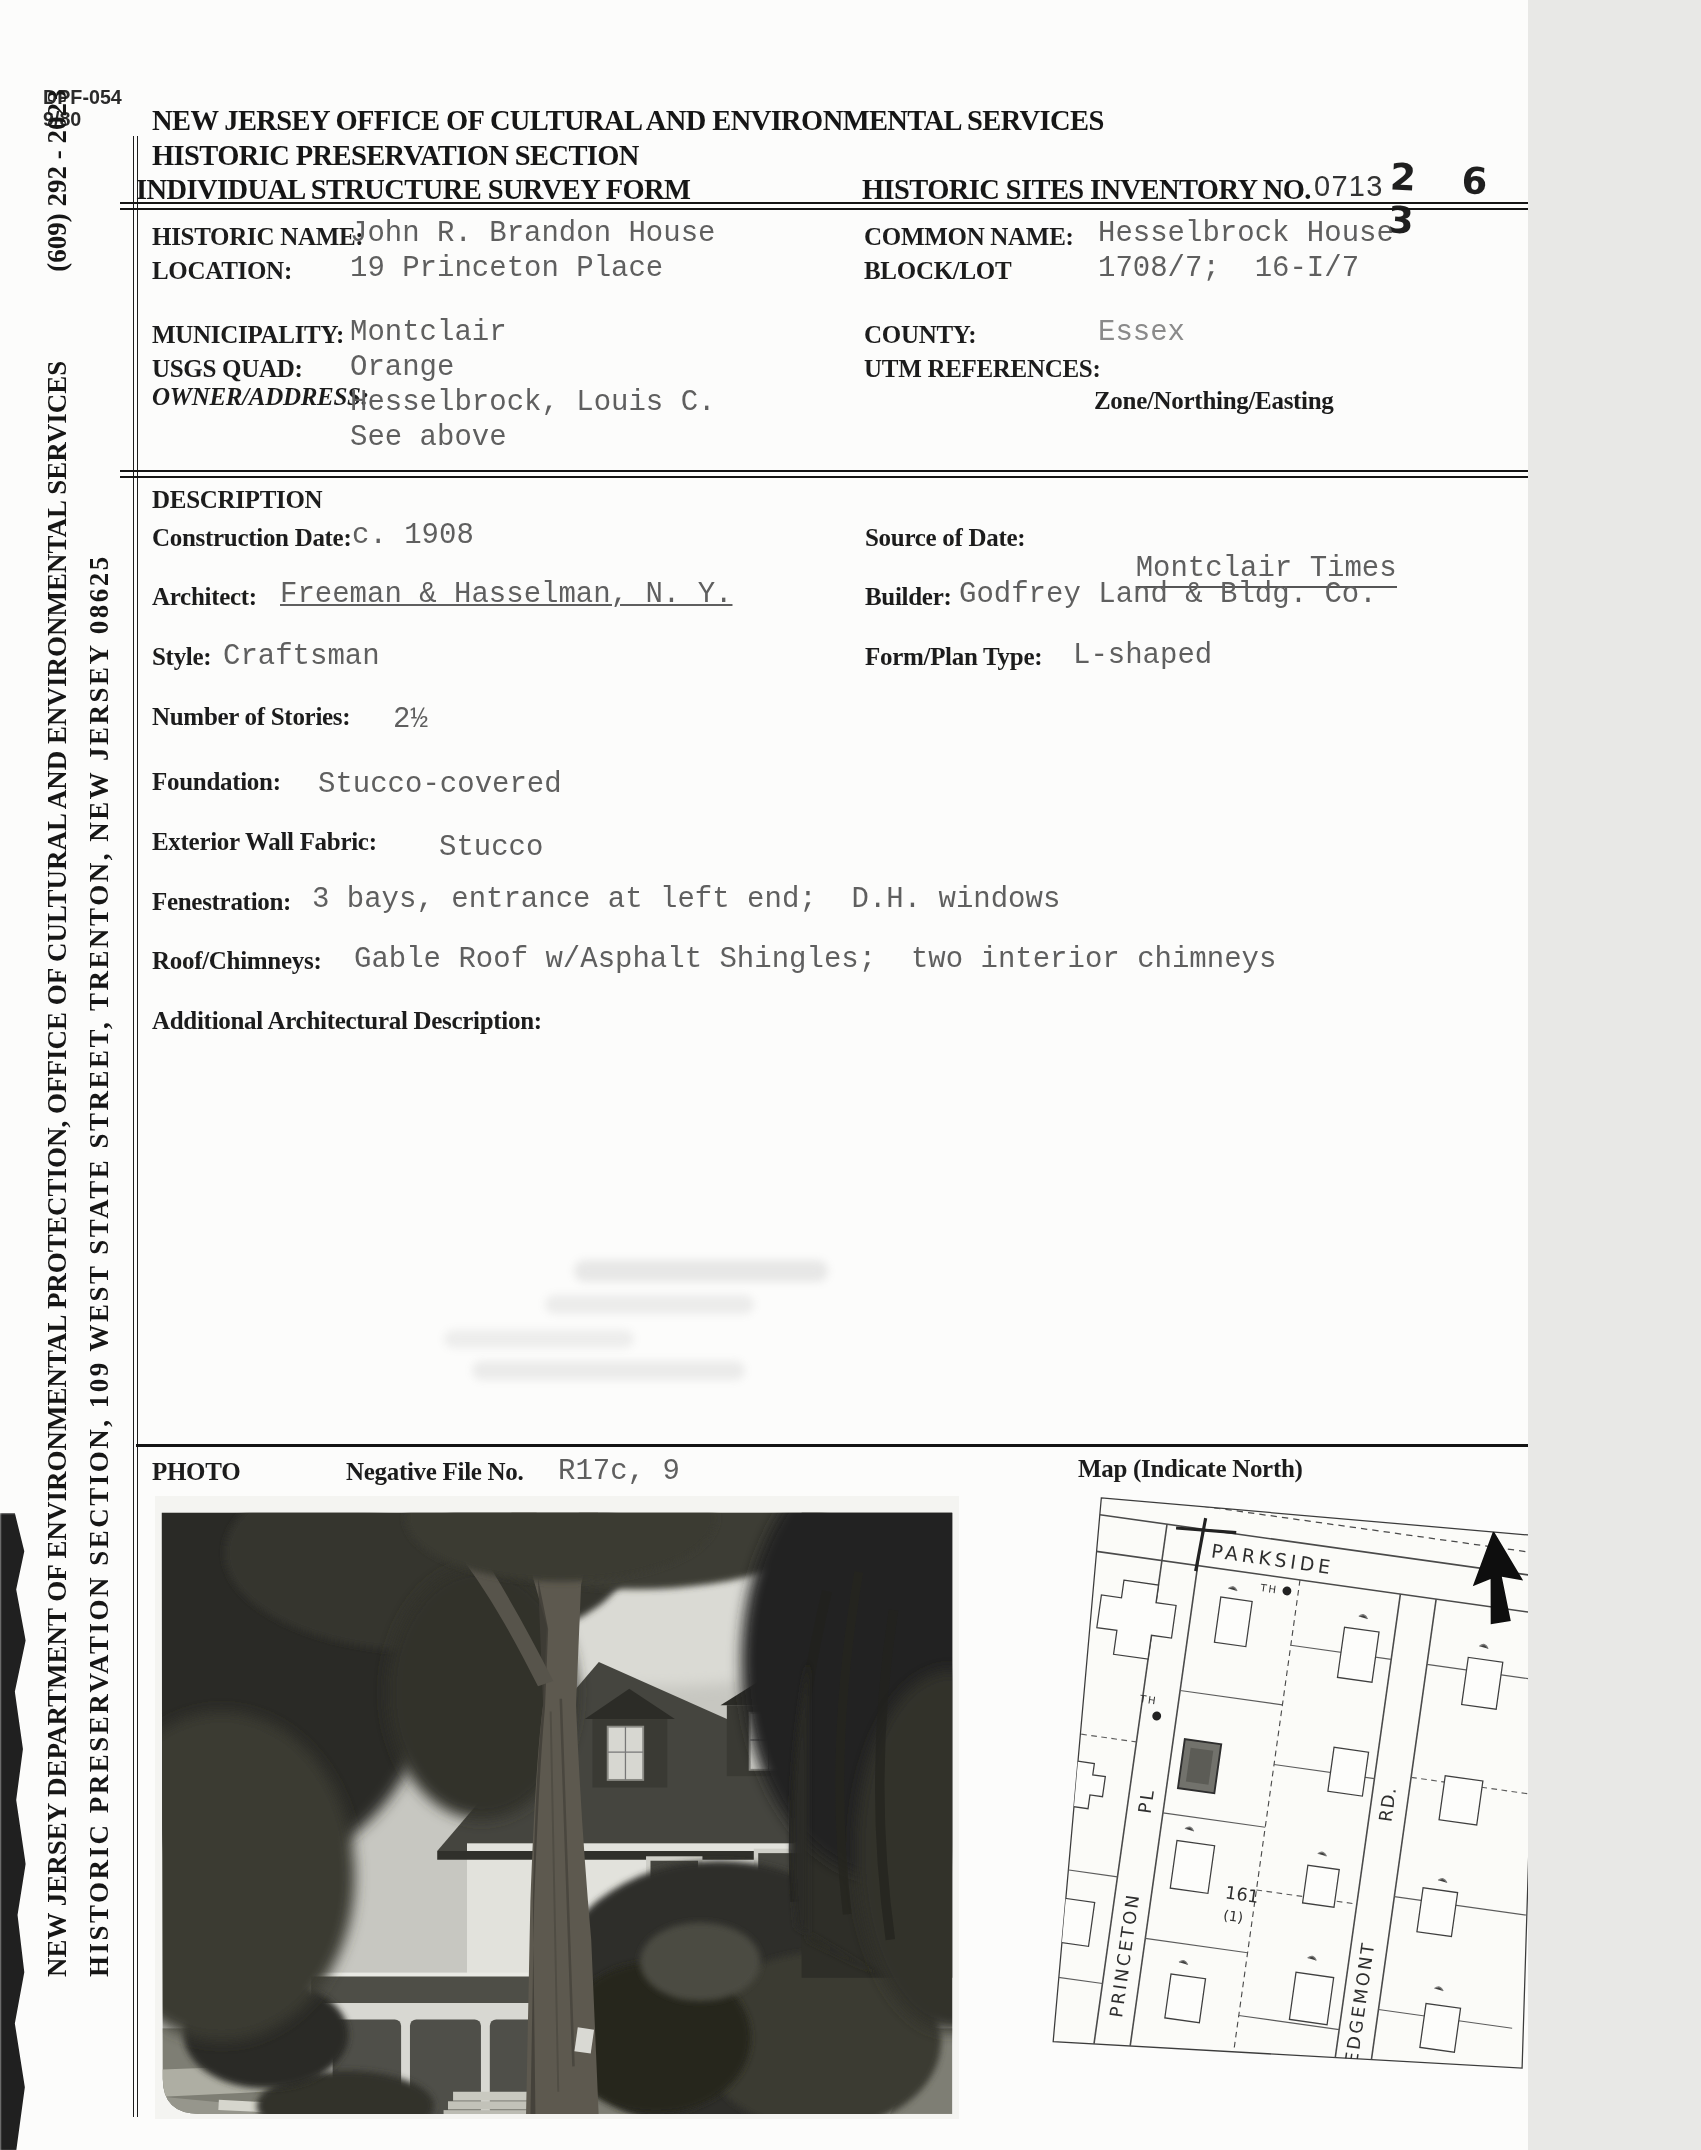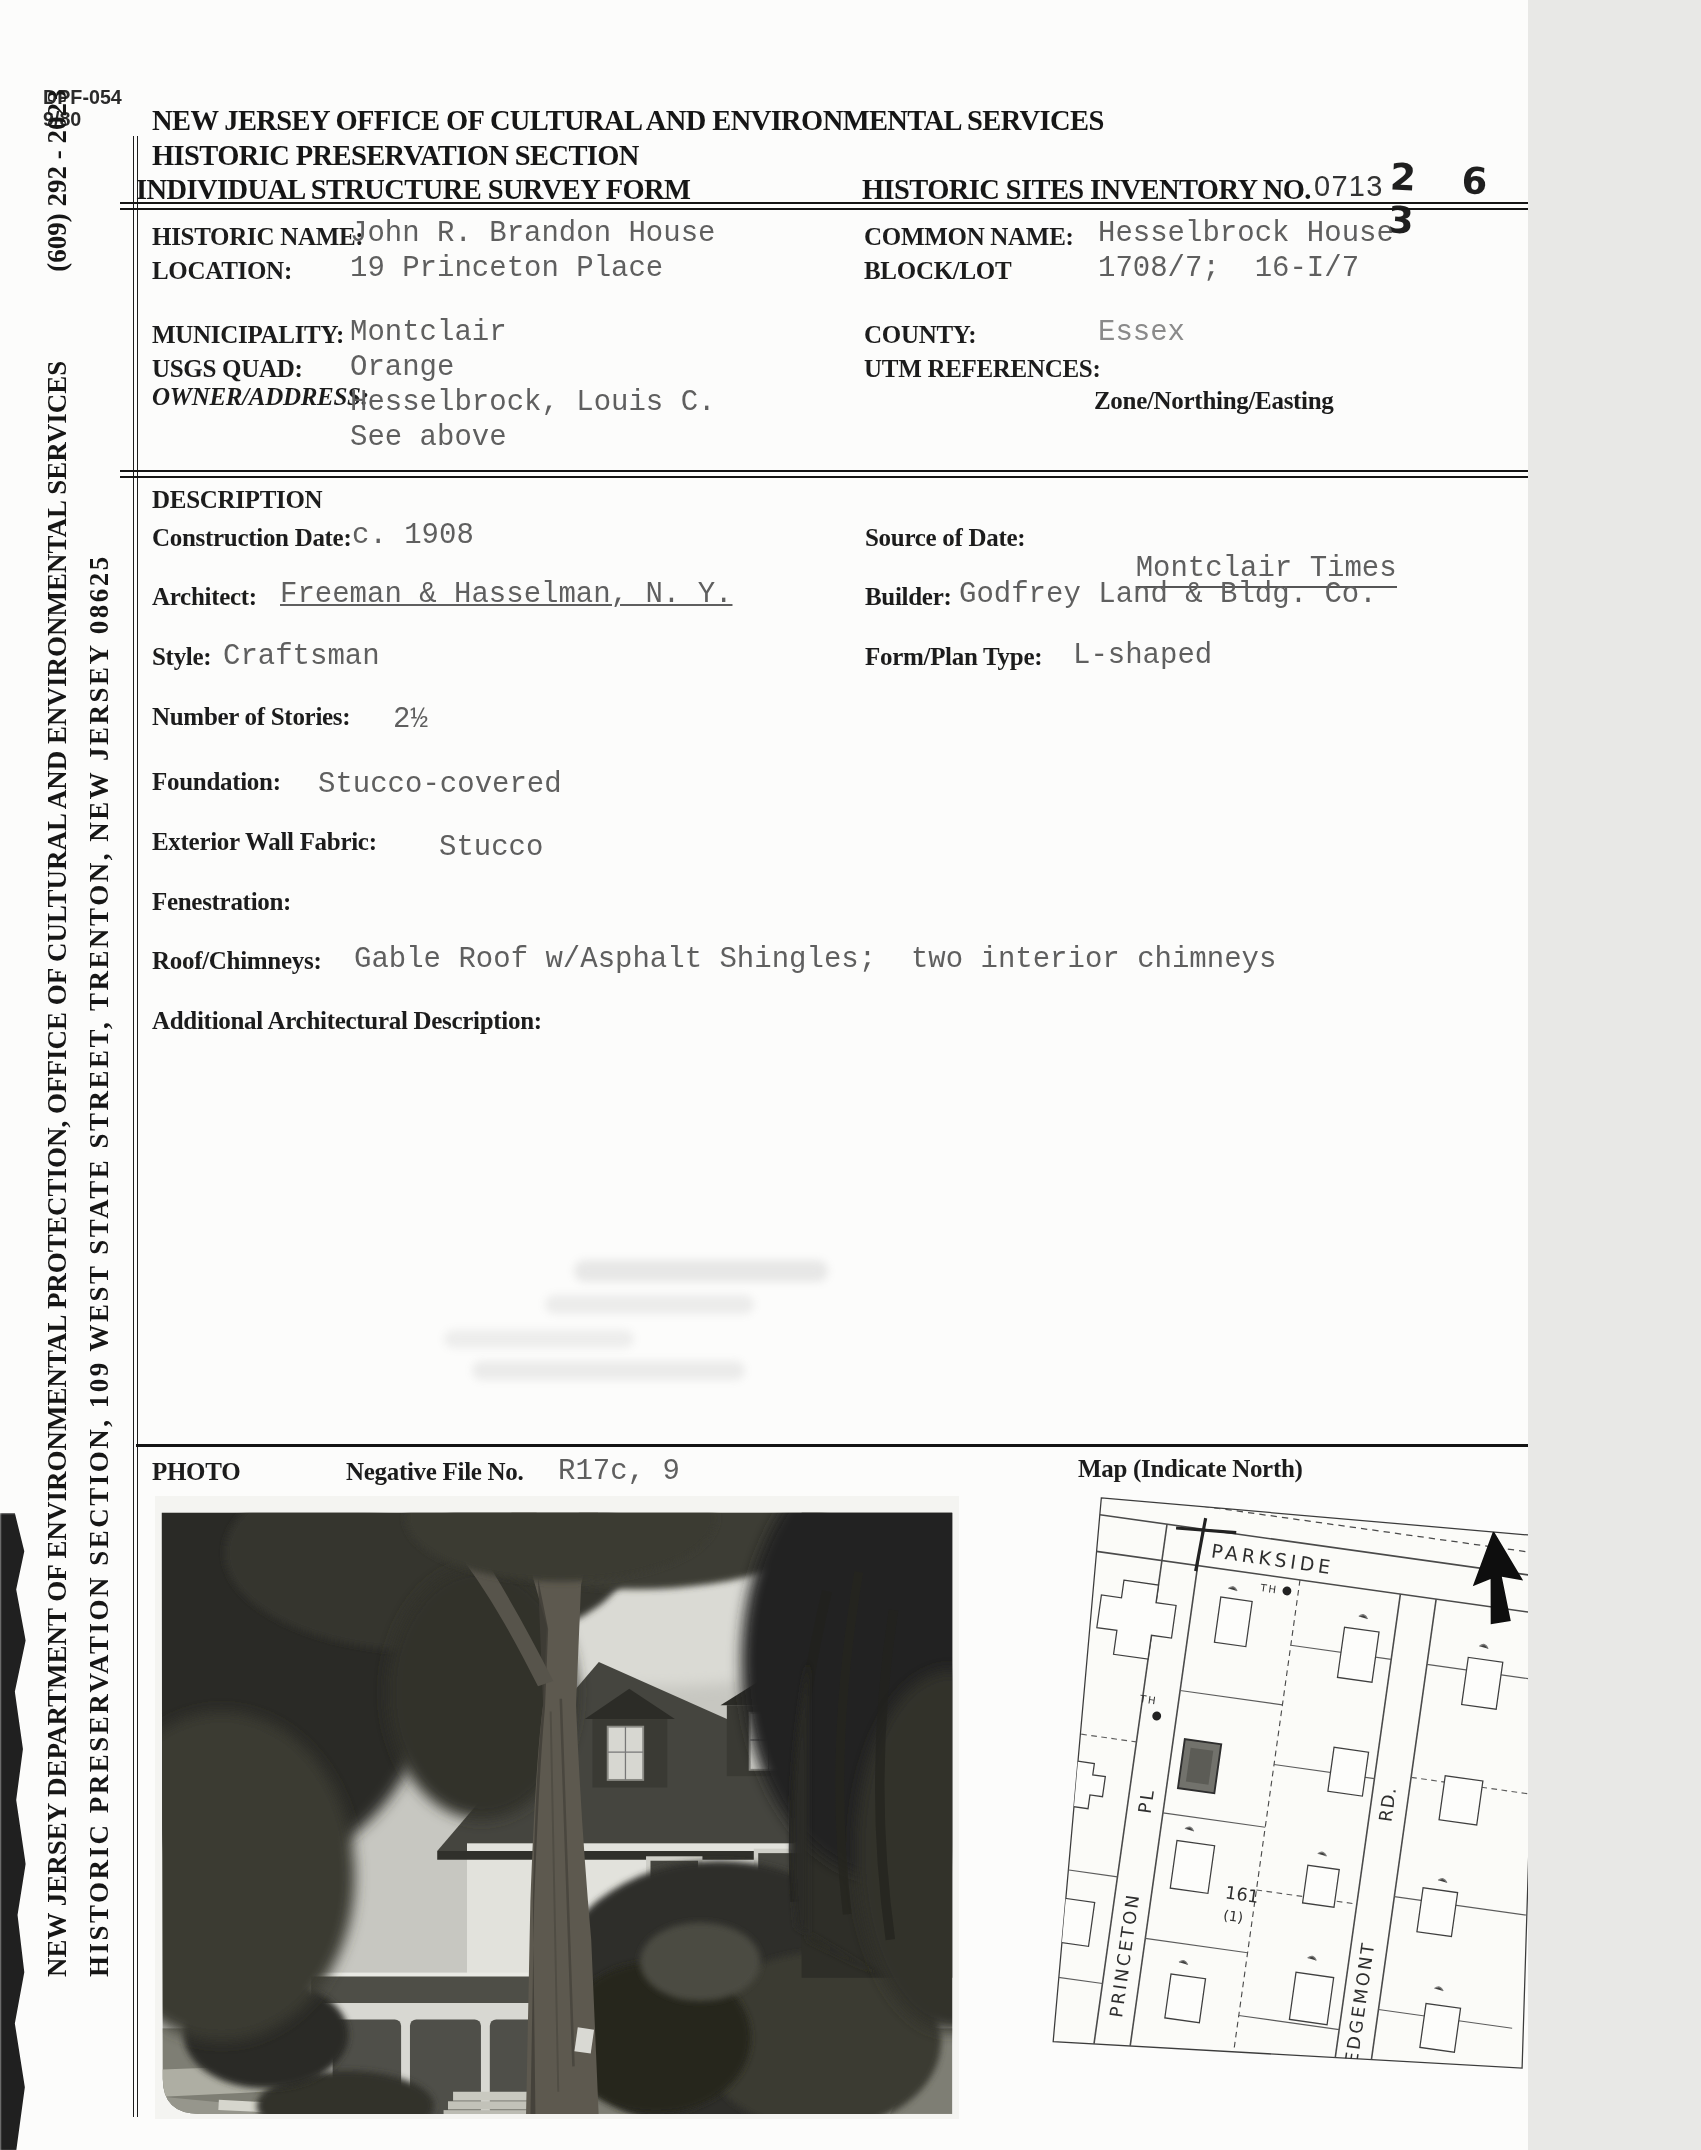--- a/index.html
+++ b/index.html
@@ -108,20 +108,21 @@
   <div class="pos lbl" style="left:152px;top:703px;">Number of Stories:</div>
   <div class="pos typed" style="left:393px;top:703px;">2½</div>
 
   <div class="pos lbl" style="left:152px;top:768px;">Foundation:</div>
   <div class="pos typed" style="left:318px;top:768px;">Stucco-covered</div>
 
   <div class="pos lbl" style="left:152px;top:828px;">Exterior Wall Fabric:</div>
   <div class="pos typed" style="left:439px;top:831px;">Stucco</div>
 
   <div class="pos lbl" style="left:152px;top:888px;">Fenestration:</div>
+  <div class="pos typed" style="left:312px;top:883px;">3 bays, entrance at left end;  D.H. windows</div>
 
   <div class="pos lbl" style="left:152px;top:947px;">Roof/Chimneys:</div>
   <div class="pos typed" style="left:354px;top:943px;">Gable Roof w/Asphalt Shingles;  two interior chimneys</div>
 
   <div class="pos lbl" style="left:152px;top:1007px;">Additional Architectural Description:</div>
 
   <div class="pos smudge" style="left:574px;top:1260px;width:254px;height:21.6px;opacity:.18;"></div>
   <div class="pos smudge" style="left:545px;top:1295px;width:209px;height:19px;opacity:.14;"></div>
   <div class="pos smudge" style="left:444px;top:1330px;width:190px;height:18px;opacity:.13;"></div>
   <div class="pos smudge" style="left:472px;top:1361px;width:273px;height:19px;opacity:.15;"></div>

